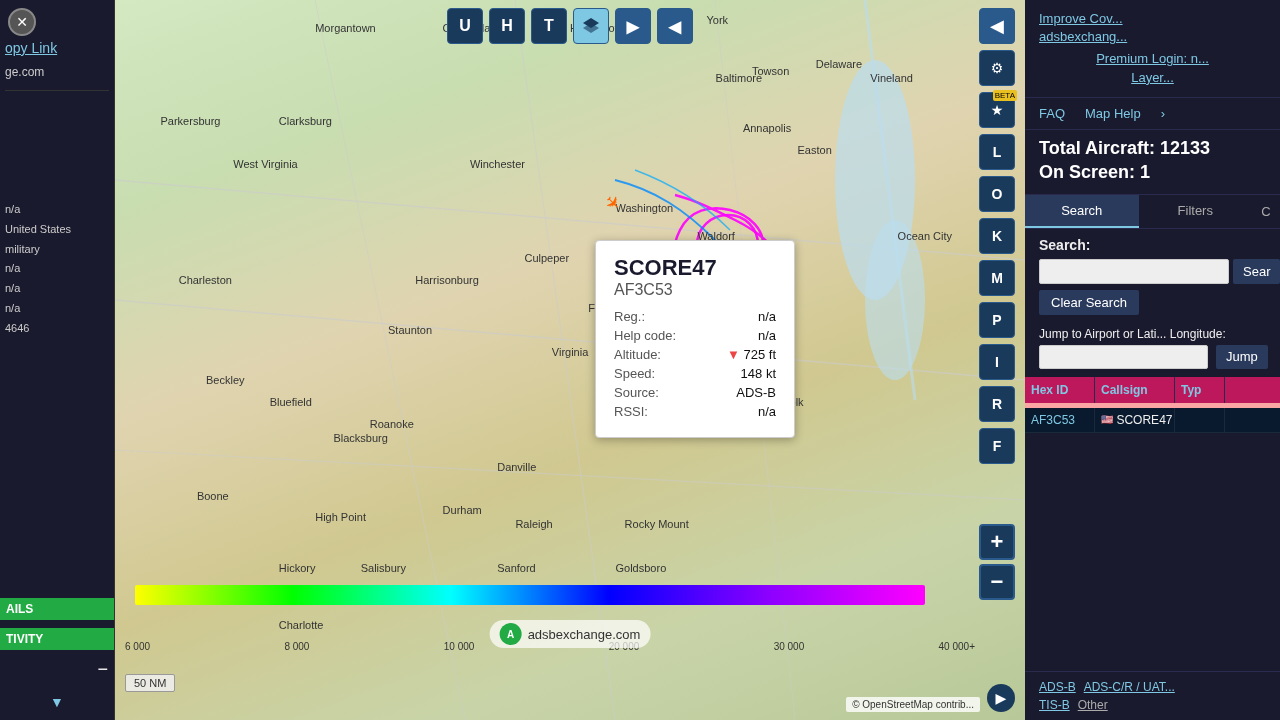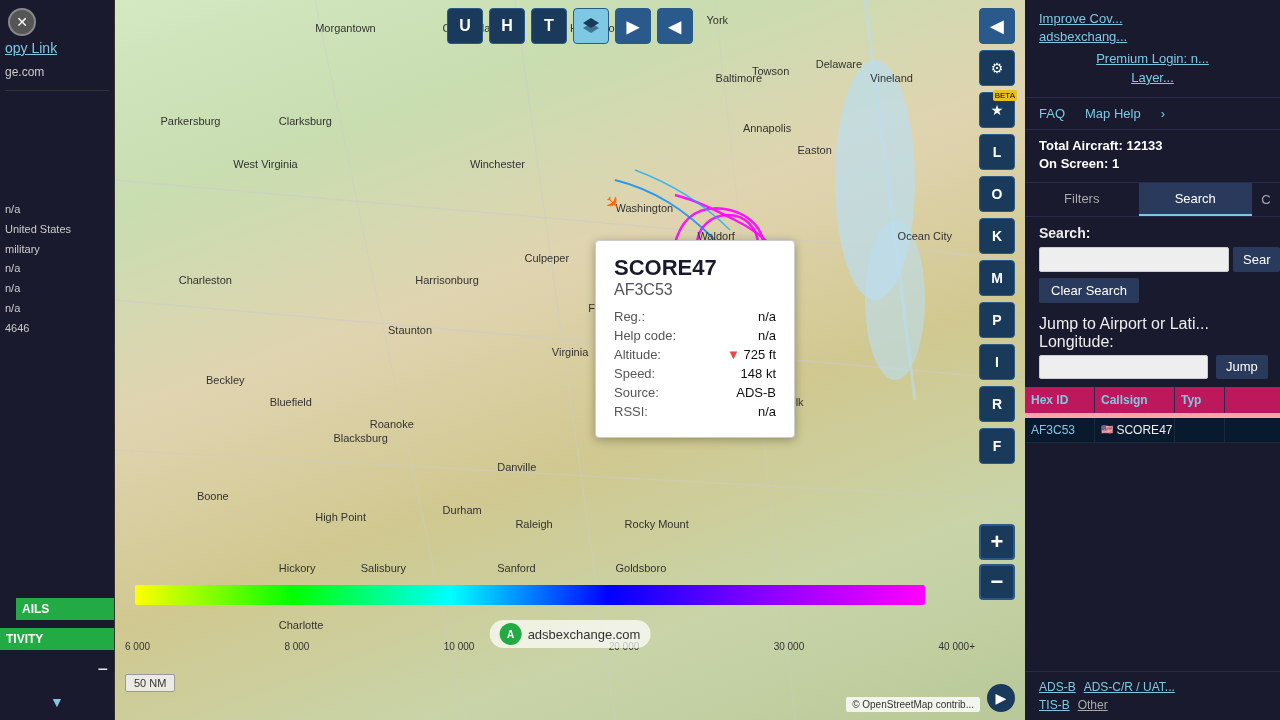--- a/index.html
+++ b/index.html
@@ -51,21 +51,21 @@
       position: absolute;
       top: 200px;
       left: 5px;
       color: #ccc;
       font-size: 11px;
       line-height: 1.8;
     }
     .left-green-bar {
       position: absolute;
       bottom: 100px;
-      left: 16px;
+      left: 0;
       width: 100%;
       background: #22aa44;
       color: white;
       font-size: 12px;
       font-weight: bold;
       padding: 4px 6px;
     }
     .left-green-bar2 {
       position: absolute;
       bottom: 70px;
@@ -392,21 +392,21 @@
       color: #7ec8e3;
       font-size: 13px;
       text-decoration: none;
       cursor: pointer;
     }
     .stats-section {
       padding: 8px 14px;
       border-bottom: 1px solid #2a2a4e;
     }
     .stats-row {
-      font-size: 13px;
+      font-size: 18px;
       color: #eee;
       margin-bottom: 3px;
     }
     .stats-row span { color: #fff; font-weight: bold; }
 
     
     .tabs-row {
       display: flex;
       border-bottom: 1px solid #2a2a4e;
     }
@@ -479,21 +479,21 @@
       font-size: 13px;
       cursor: pointer;
       border-radius: 2px;
       margin-bottom: 8px;
     }
     .jump-section {
       margin-top: 4px;
     }
     .jump-label {
       color: #eee;
-      font-size: 16px;
+      font-size: 12px;
       margin-bottom: 4px;
     }
     .jump-row {
       display: flex;
       gap: 8px;
     }
     .jump-input {
       flex: 1;
       padding: 4px 6px;
       background: #eee;
@@ -778,22 +778,22 @@
       <span>Total Aircraft:</span>
       <span>12133</span>
     </div>
     <div class="stats-row">
       <span>On Screen:</span>
       <span>1</span>
     </div>
   </div>
 
   <div class="tabs-row">
+    <button class="tab-btn active">Search</button>
     <button class="tab-btn">Filters</button>
-    <button class="tab-btn active">Search</button>
     <button class="tab-extra">C</button>
   </div>
 
   <div class="search-section">
     <div class="search-label">Search:</div>
     <div class="search-row">
       <input class="search-input" type="text" placeholder="" style="">
       <button class="search-btn">Sear</button>
     </div>
     <button class="clear-search-btn">Clear Search</button>

